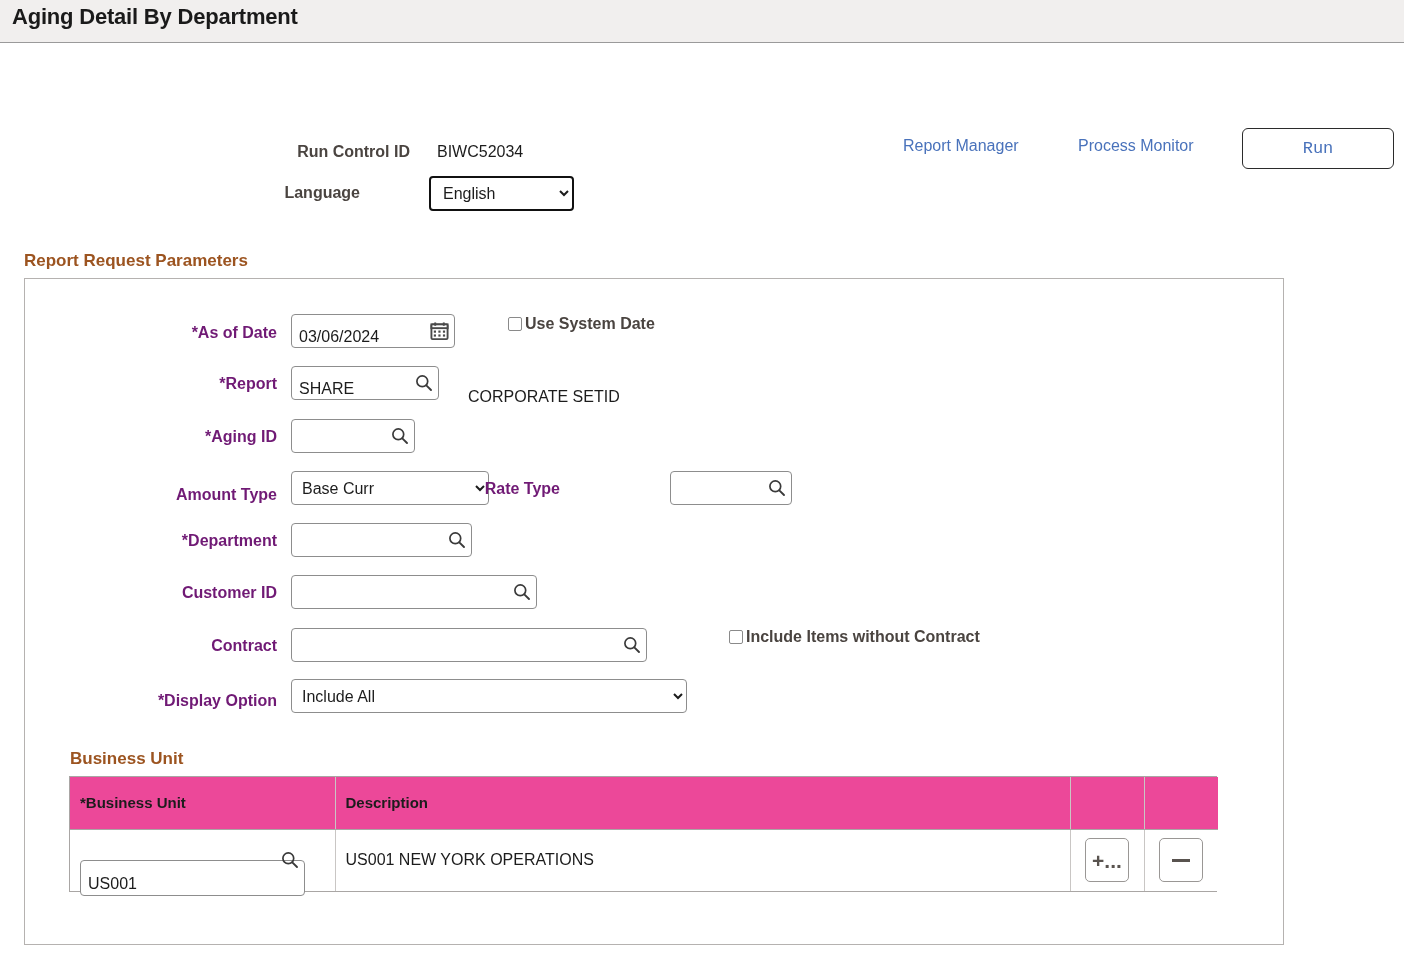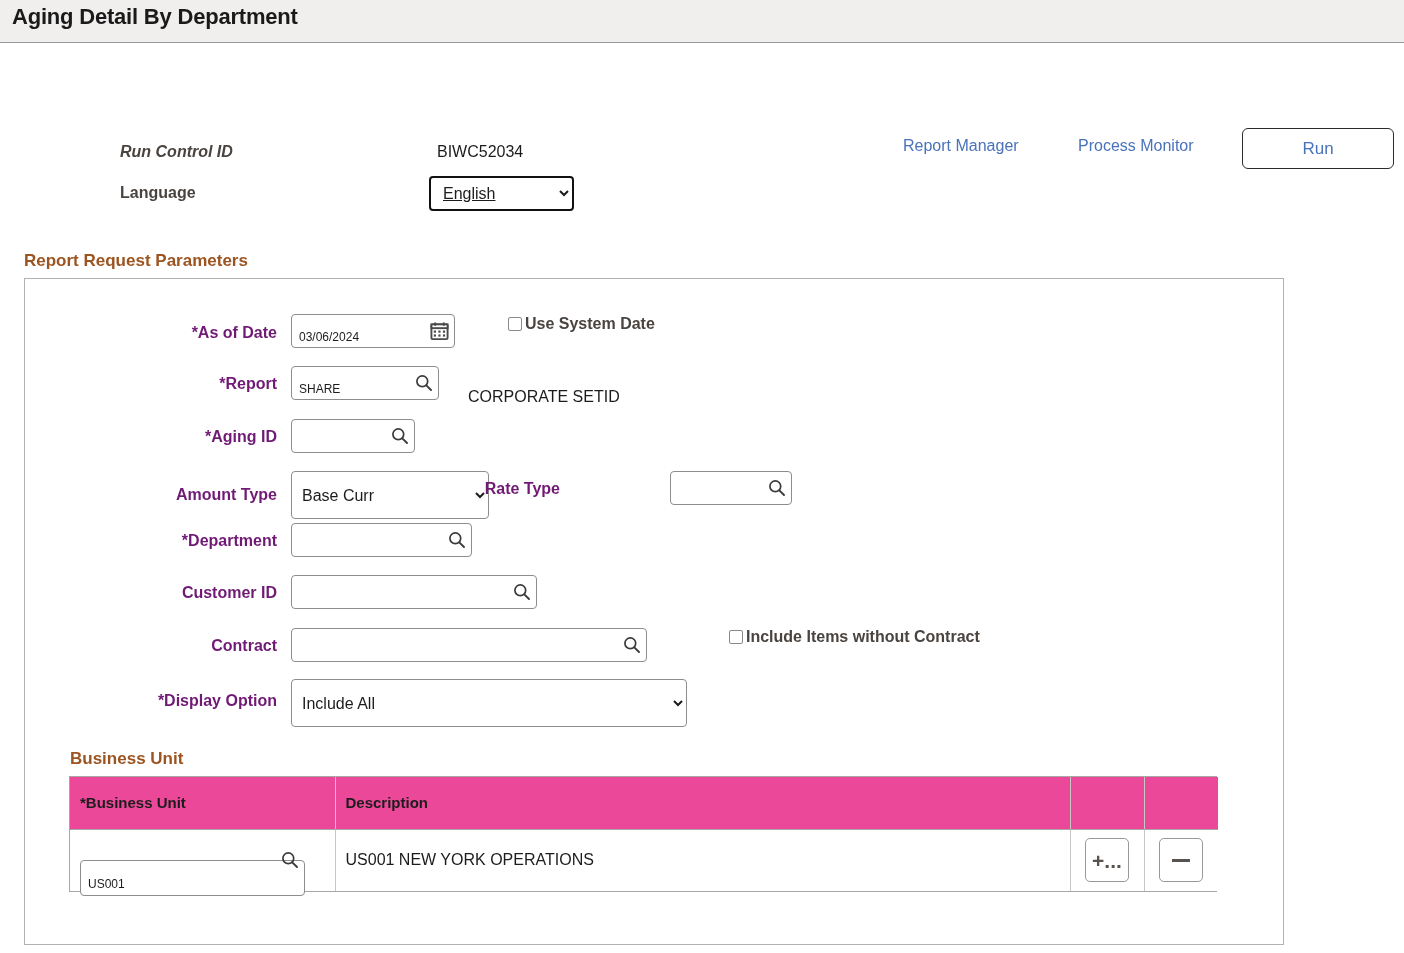--- a/index.html
+++ b/index.html
@@ -33,58 +33,56 @@
     font-size: 22px;
     font-weight: bold;
     color: #1a1a1a;
     letter-spacing: -0.2px;
   }
   .lbl-runctl {
     position: absolute;
     left: 120px;
     top: 143px;
     width: 290px;
-    text-align: left;
+    text-align: right;
     font-size: 16px;
     font-weight: bold;
     color: #4a4440;
-    font-style: italic;
   }
   .val-runctl {
     position: absolute;
     left: 437px;
     top: 143px;
     font-size: 16px;
     color: #1c1c1c;
   }
   .lbl-lang {
     position: absolute;
     left: 120px;
     top: 184px;
     width: 240px;
-    text-align: left;
+    text-align: right;
     font-size: 16px;
     font-weight: bold;
     color: #4a4440;
   }
   .sel-lang {
     position: absolute;
     left: 429px;
     top: 176px;
     width: 145px;
     height: 35px;
     box-sizing: border-box;
     border: 2px solid #111111;
     border-radius: 4px;
     background: #ffffff;
     font-family: "Liberation Sans", sans-serif;
     font-size: 16px;
     color: #1c1c1c;
     padding: 0 8px;
-    text-decoration: underline;
   }
   .top-link {
     position: absolute;
     top: 137px;
     font-size: 16px;
     color: #4972bb;
     text-decoration: none;
     cursor: pointer;
     white-space: nowrap;
   }
@@ -94,21 +92,21 @@
     position: absolute;
     left: 1242px;
     top: 128px;
     width: 152px;
     height: 41px;
     box-sizing: border-box;
     background: #ffffff;
     border: 1px solid #2b2b2b;
     border-radius: 6px;
     color: #4972bb;
-    font-family: Liberation Sans, sans-serif;
+    font-family: Liberation Mono, monospace;
     font-size: 17px;
     cursor: pointer;
   }
 
   
   .section-caption {
     position: absolute;
     font-size: 17px;
     font-weight: bold;
     color: #9c5420;
@@ -144,21 +142,21 @@
     white-space: nowrap;
   }
 
   .fld {
     position: absolute;
     box-sizing: border-box;
     background: #ffffff;
     border: 1px solid #8d8d8d;
     border-radius: 4px;
     font-family: "Liberation Sans", sans-serif;
-    font-size: 12px;
+    font-size: 16px;
     color: #1c1c1c;
     padding: 12px 28px 0 7px;
     height: 34px;
     line-height: 32px;
   }
   .fld-wrap { position: absolute; }
   .fld-wrap > .fld { position: static; display: block; width: 100%; }
   .mag {
     position: absolute;
     right: 6px;
@@ -180,21 +178,21 @@
 
   select.fld-sel {
     position: absolute;
     box-sizing: border-box;
     background: #ffffff;
     border: 1px solid #8d8d8d;
     border-radius: 4px;
     font-family: "Liberation Sans", sans-serif;
     font-size: 16px;
     color: #1c1c1c;
-    height: 48px;
+    height: 34px;
     padding: 0 6px;
   }
 
   .cbox-wrap {
     position: absolute;
     display: flex;
     align-items: center;
     gap: 3px;
     white-space: nowrap;
   }

